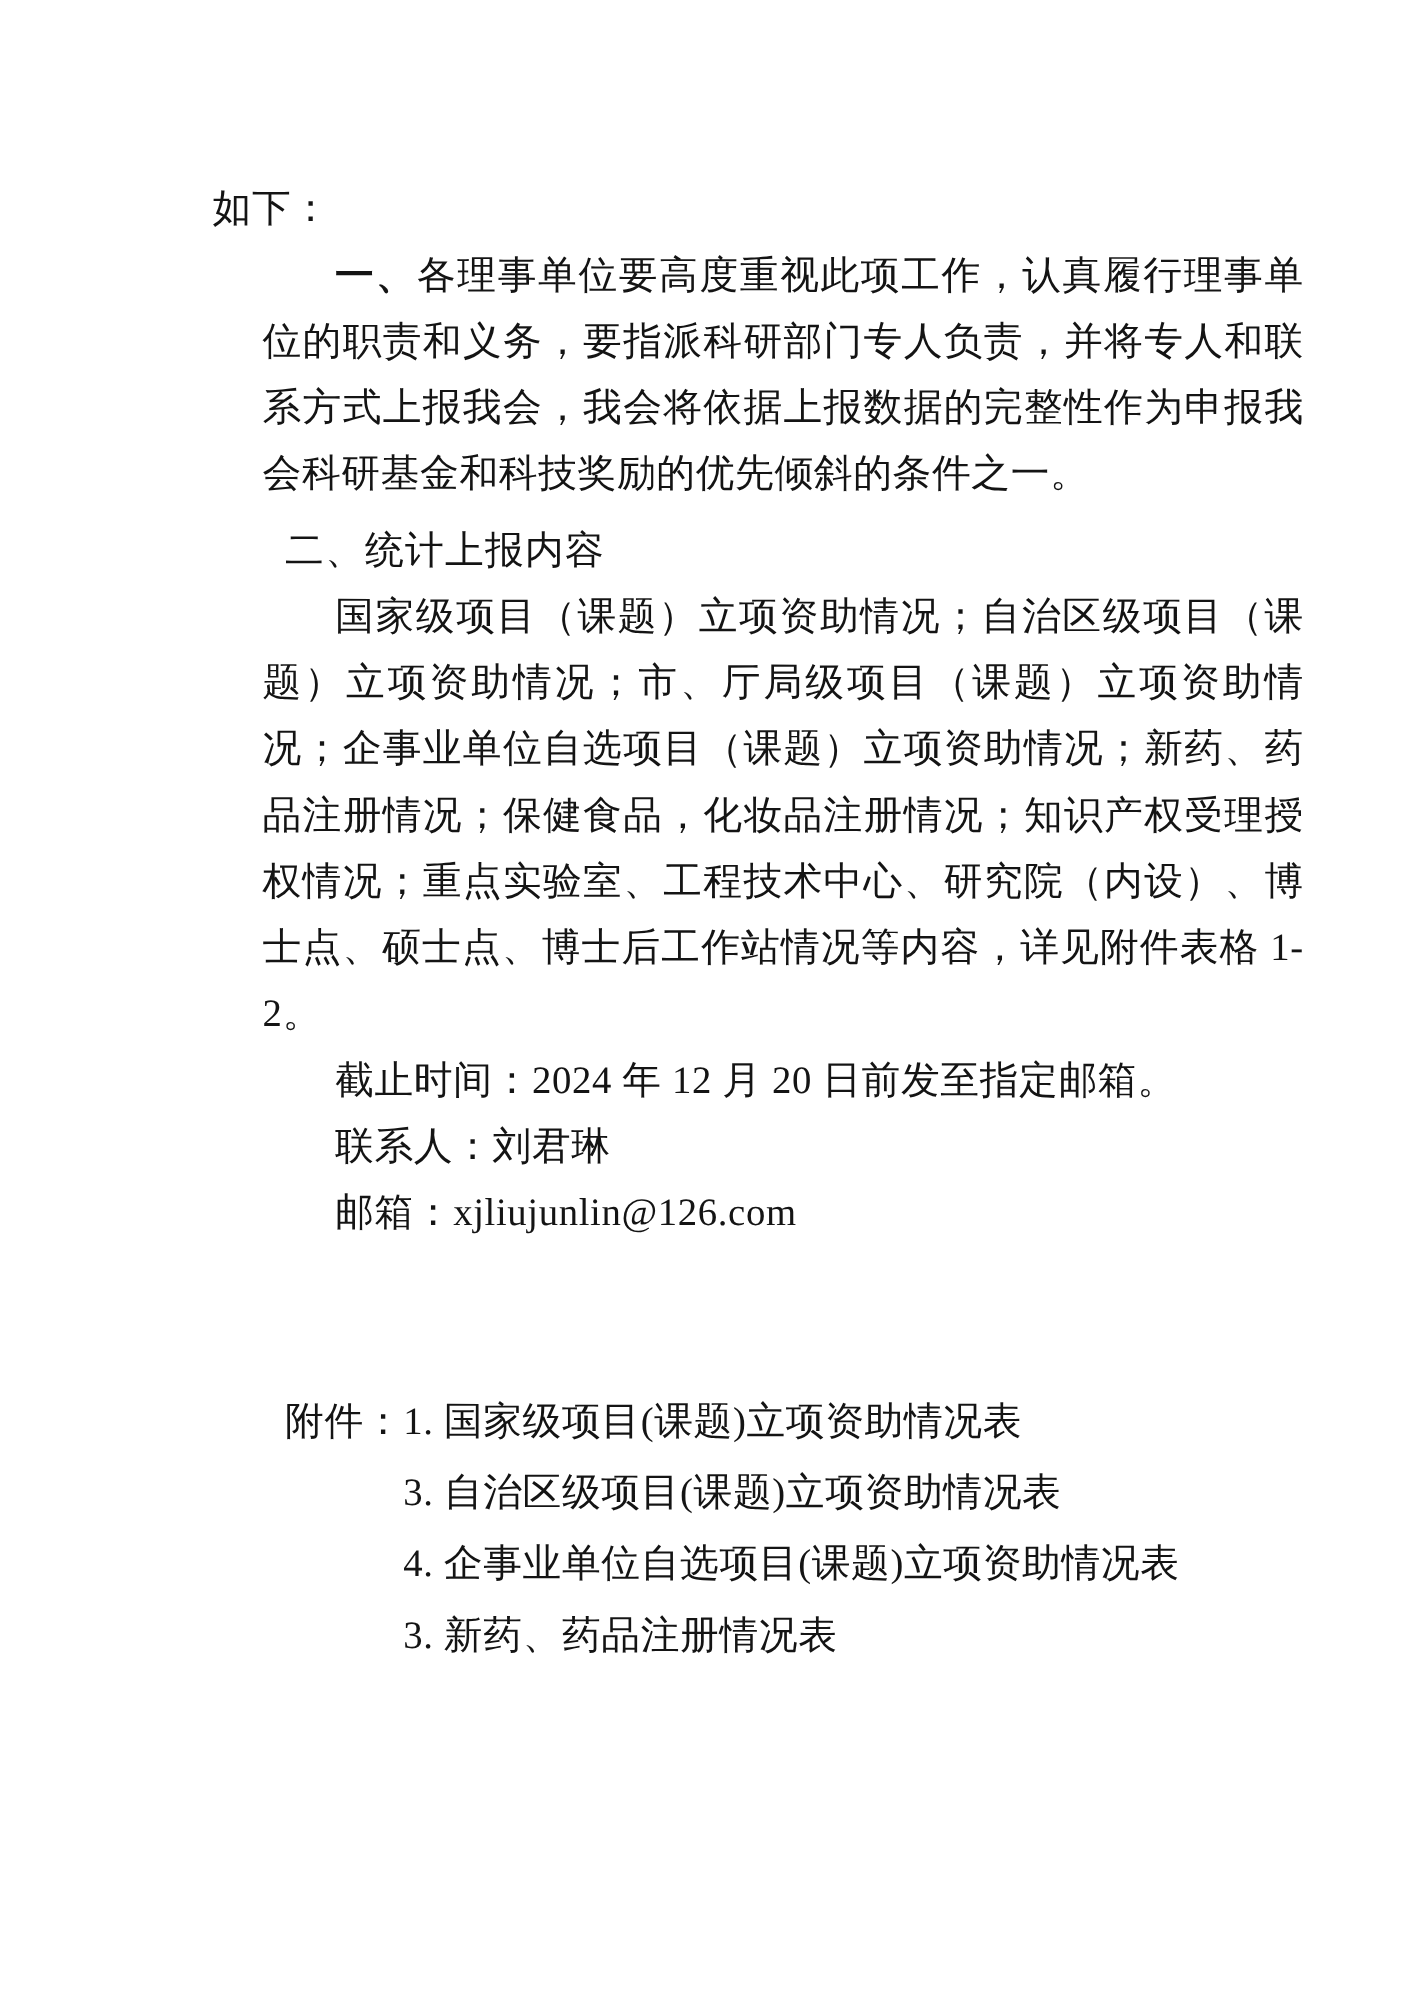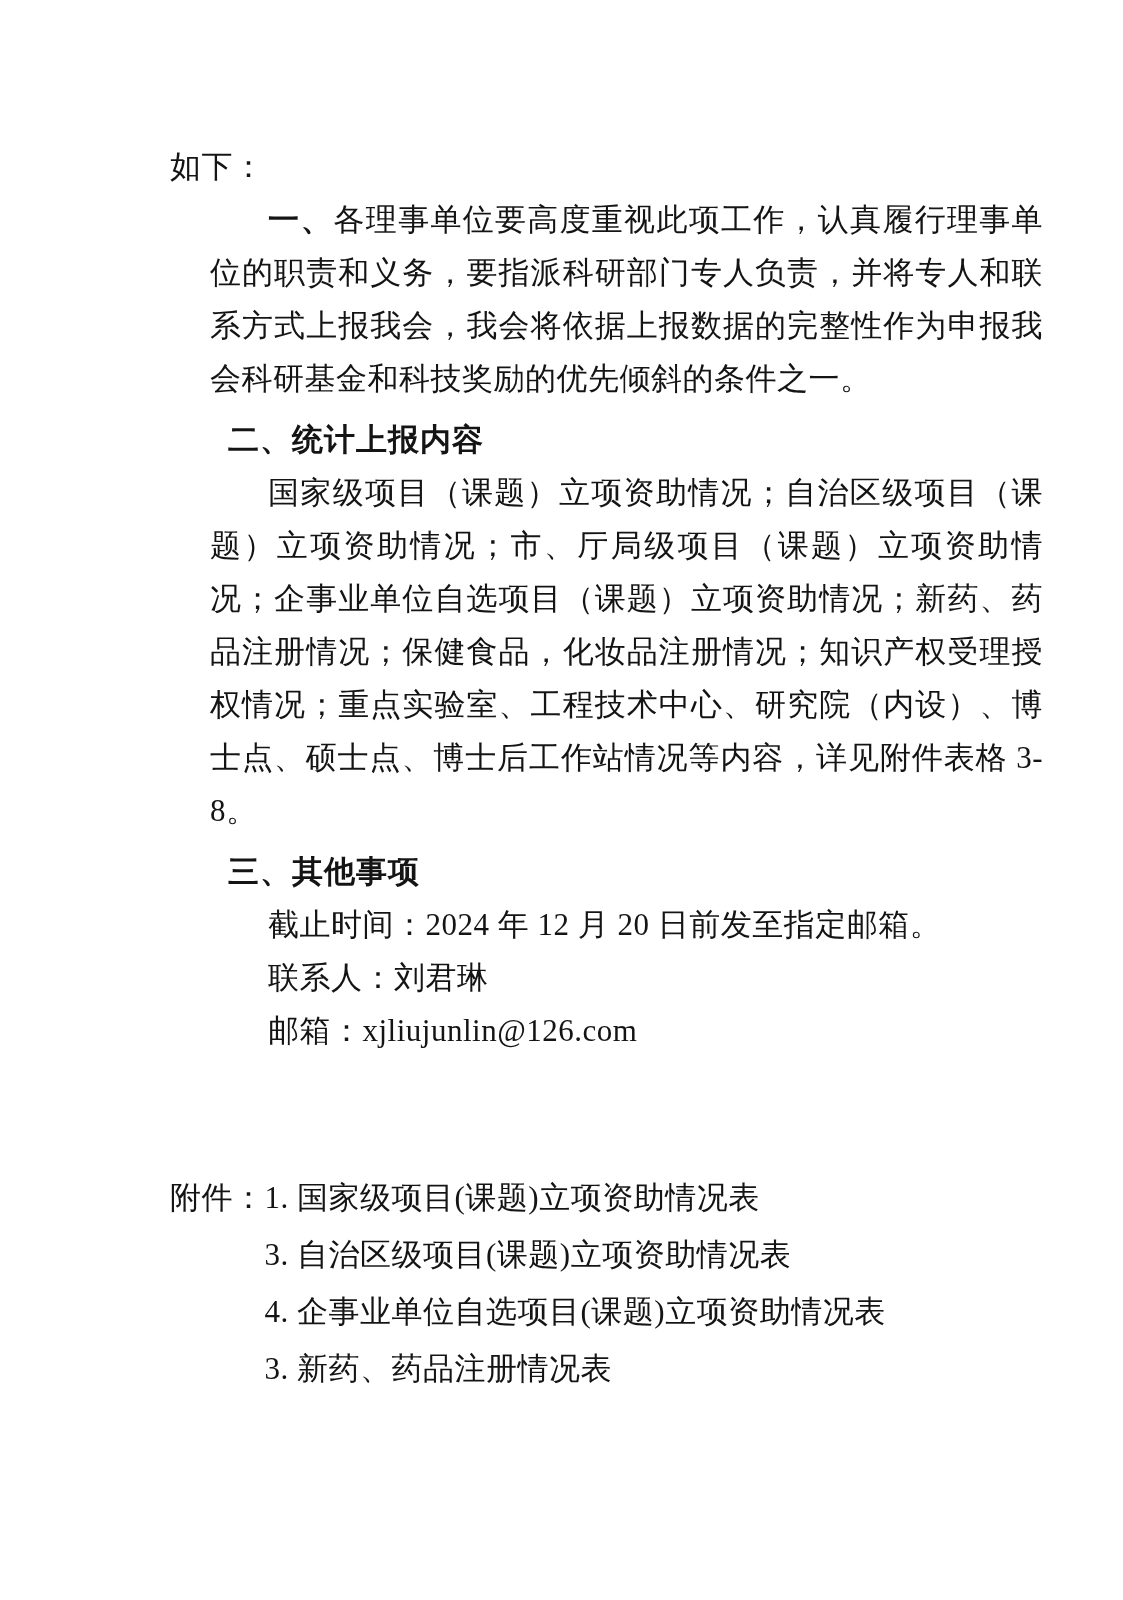--- a/index.html
+++ b/index.html
@@ -29,33 +29,34 @@
     text-align: justify;
     letter-spacing: 0.5px;
   }
   .indent {
     text-indent: 58px;
     margin-left: 40px;
   }
   .sec-heading {
     margin: 8px 0 0 0;
     font-family: "Liberation Sans", "DejaVu Sans", sans-serif;
-    font-weight: 700;
+    font-weight: 400;
     font-size: 31px;
     line-height: 53px;
     text-indent: 58px;
     letter-spacing: 1px;
   }
   .marker {
     font-family: "Liberation Sans", "DejaVu Sans", sans-serif;
     font-weight: 700;
     letter-spacing: 1px;
   }
   .attachments {
     margin-top: 112px;
+    margin-left: 58px;
     display: flex;
     align-items: flex-start;
     font-size: 31px;
     line-height: 57px;
   }
   .attach-label {
     flex: 0 0 auto;
     white-space: nowrap;
     letter-spacing: 0.5px;
   }
@@ -71,23 +72,22 @@
 <body>
 
 <div class="page">
 
   <p class="body-text">如下：</p>
 
   <p class="body-text indent"><span class="marker">一、</span><span>各理事单位要高度重视此项工作，认真履行理事单位的职责和义务，要指派科研部门专人负责，并将专人和联系方式上报我会，我会将依据上报数据的完整性作为申报我会科研基金和科技奖励的优先倾斜的条件之一。</span></p>
 
   <p class="sec-heading">二、统计上报内容</p>
 
-  <p class="body-text indent">国家级项目（课题）立项资助情况；自治区级项目（课题）立项资助情况；市、厅局级项目（课题）立项资助情况；企事业单位自选项目（课题）立项资助情况；新药、药品注册情况；保健食品，化妆品注册情况；知识产权受理授权情况；重点实验室、工程技术中心、研究院（内设）、博士点、硕士点、博士后工作站情况等内容，详见附件表格 3-8。</p>
+  <p class="body-text indent">国家级项目（课题）立项资助情况；自治区级项目（课题）立项资助情况；市、厅局级项目（课题）立项资助情况；企事业单位自选项目（课题）立项资助情况；新药、药品注册情况；保健食品，化妆品注册情况；知识产权受理授权情况；重点实验室、工程技术中心、研究院（内设）、博士点、硕士点、博士后工作站情况等内容，详见附件表格 1-2。</p>
 
-  <p class="sec-heading">三、其他事项</p>
 
   <p class="body-text indent">截止时间：2024 年 12 月 20 日前发至指定邮箱。</p>
 
   <p class="body-text indent">联系人：刘君琳</p>
 
 
   <p class="body-text indent">邮箱：xjliujunlin@126.com</p>
 
   <div class="attachments">
     <span class="attach-label">附件：</span>

